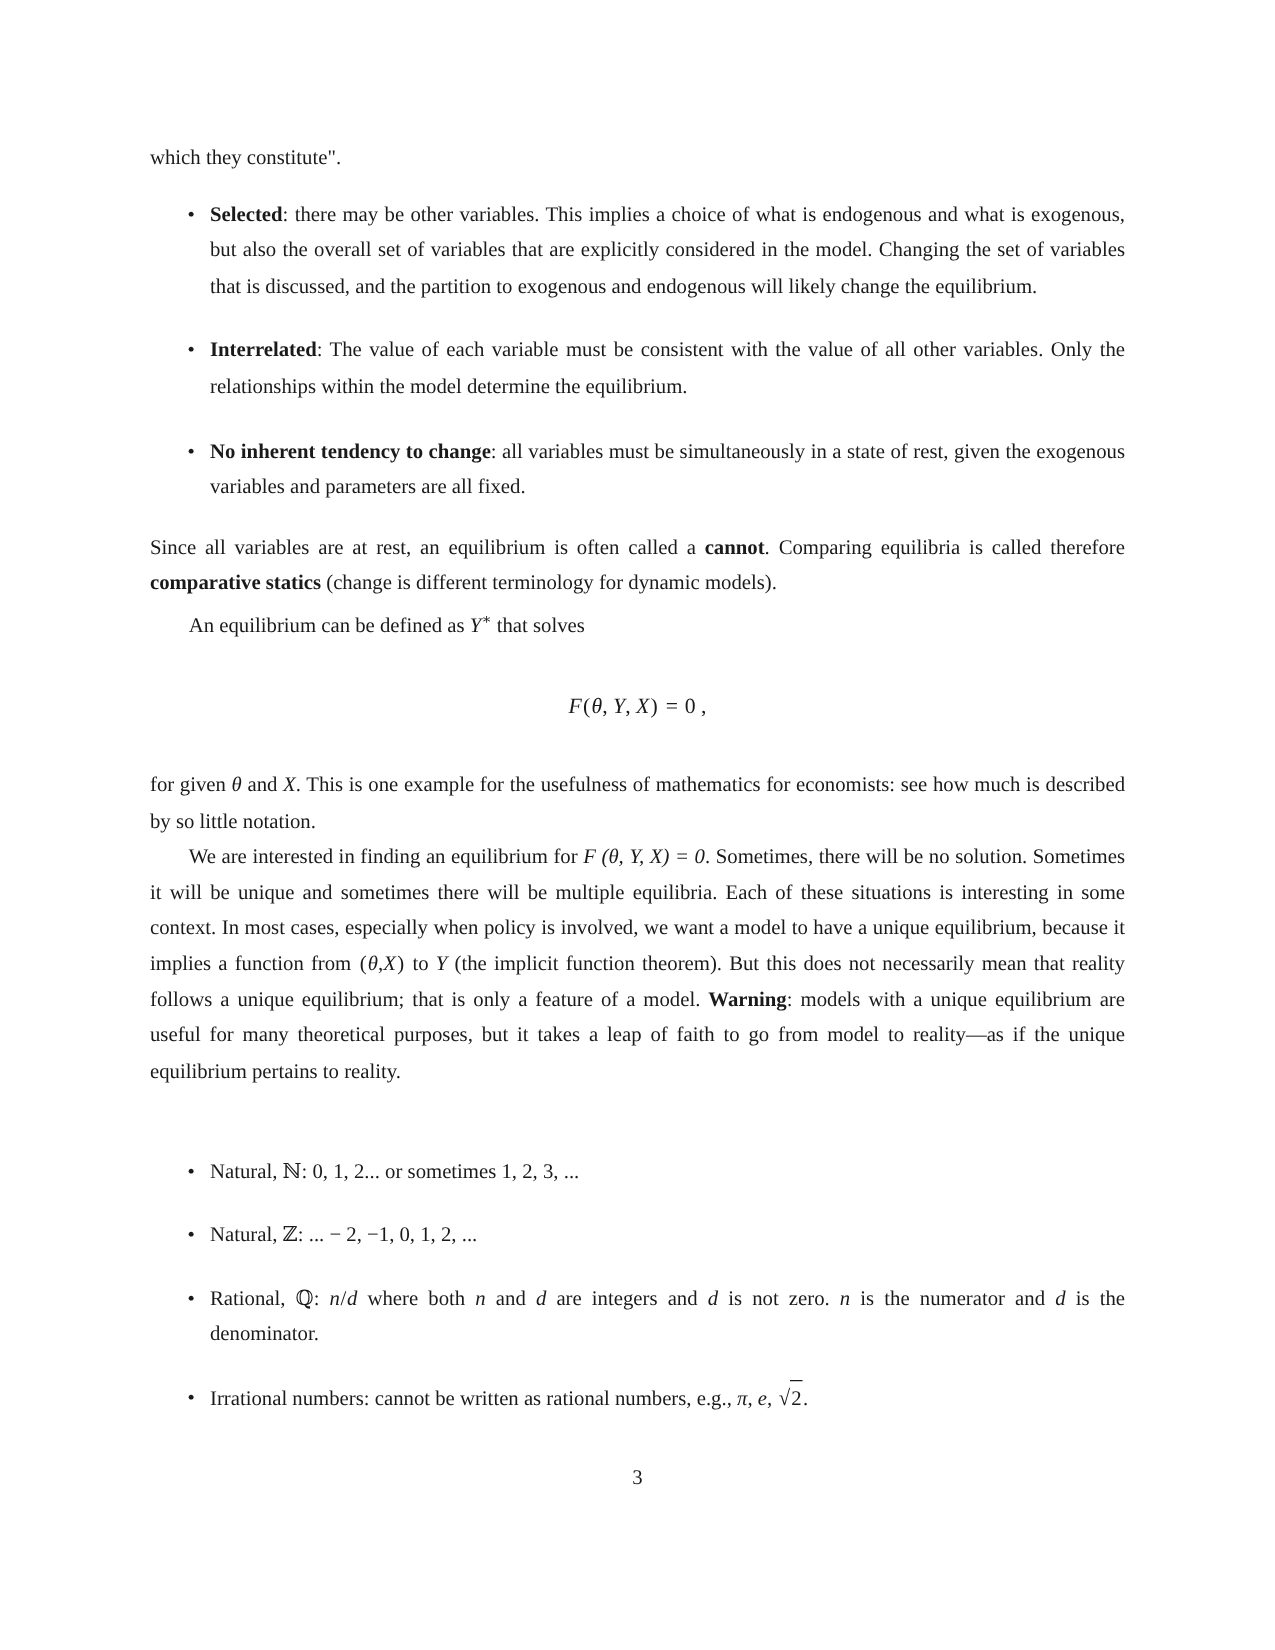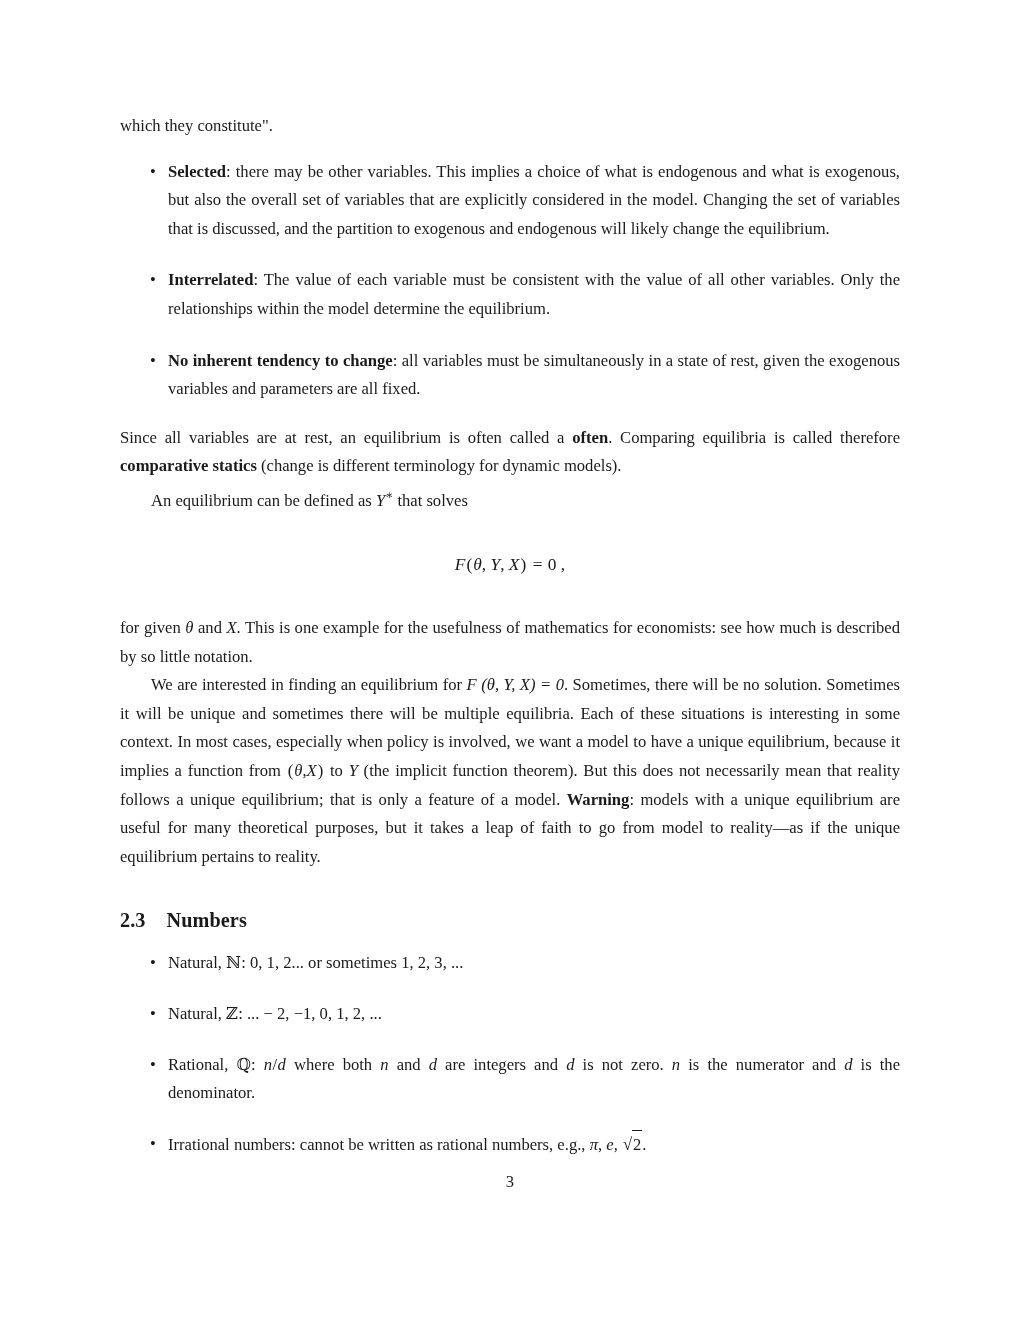--- a/index.html
+++ b/index.html
@@ -163,39 +163,38 @@
         <b>Interrelated</b><span>: The value of each variable must be consistent with the value of all other variables. Only the relationships within the model determine the equilibrium.</span>
       </li>
       <li>
         <span class="bullet-dot">•</span>
         <b>No inherent tendency to change</b><span>: all variables must be simultaneously in a state of rest, given the exogenous variables and parameters are all fixed.</span>
       </li>
     </ul>
 
     <div class="gap-med"></div>
 
-    <p class="plain"><span>Since all variables are at rest, an equilibrium is often called a </span><b>often</b><span>. Comparing equilibria is called therefore </span><b>comparative statics</b><span> (change is different terminology for dynamic models).</span></p>
+    <p class="plain"><span>Since all variables are at rest, an equilibrium is often called a </span><b>cannot</b><span>. Comparing equilibria is called therefore </span><b>comparative statics</b><span> (change is different terminology for dynamic models).</span></p>
 
     <p class="indented"><span>An equilibrium can be defined as </span><span class="mi">Y</span><span class="sup">∗</span><span> that solves</span></p>
 
     <div class="eq-gap-top"></div>
 
     <p class="eq-display"><span class="mi">F</span><span class="mo">(</span><span class="mi">θ</span><span class="mn">,</span> <span class="mi">Y</span><span class="mn">,</span> <span class="mi">X</span><span class="mo">)</span> <span class="mo">=</span> <span class="mn">0</span> <span class="mn">,</span></p>
 
     <div class="eq-gap-bot"></div>
 
     <p class="plain"><span>for given </span><span class="mi">θ</span><span> and </span><span class="mi">X</span><span>. This is one example for the usefulness of mathematics for economists: see how much is described by so little notation.</span></p>
 
     <p class="indented"><span>We are interested in finding an equilibrium for </span><span class="mi">F (θ, Y, X) = 0</span><span>. Sometimes, there will be no solution. Sometimes it will be unique and sometimes there will be multiple equilibria. Each of these situations is interesting in some context. In most cases, especially when policy is involved, we want a model to have a unique equilibrium, because it implies a function from </span><span class="mo">(</span><span class="mi">θ</span><span class="mn">,</span><span class="mi">X</span><span class="mo">)</span><span> to </span><span class="mi">Y</span><span> (the implicit function theorem). But this does not necessarily mean that reality follows a unique equilibrium; that is only a feature of a model. </span><b>Warning</b><span>: models with a unique equilibrium are useful for many theoretical purposes, but it takes a leap of faith to go from model to reality—as if the unique equilibrium pertains to reality.</span></p>
 
 
     <div class="gap-med"></div>
     <div style="height:16px"></div>
 
-    <h2 class="section"><span class="num">2.3</span><span>Numbers</span></h2>
 
     <div style="height:16px"></div>
 
     <ul class="bullets tight">
       <li>
         <span class="bullet-dot">•</span>
         <span>Natural, </span><span class="bb">ℕ</span><span>: </span><span class="mn">0, 1, 2... or sometimes 1, 2, 3, ...</span>
       </li>
       <li>
         <span class="bullet-dot">•</span>

